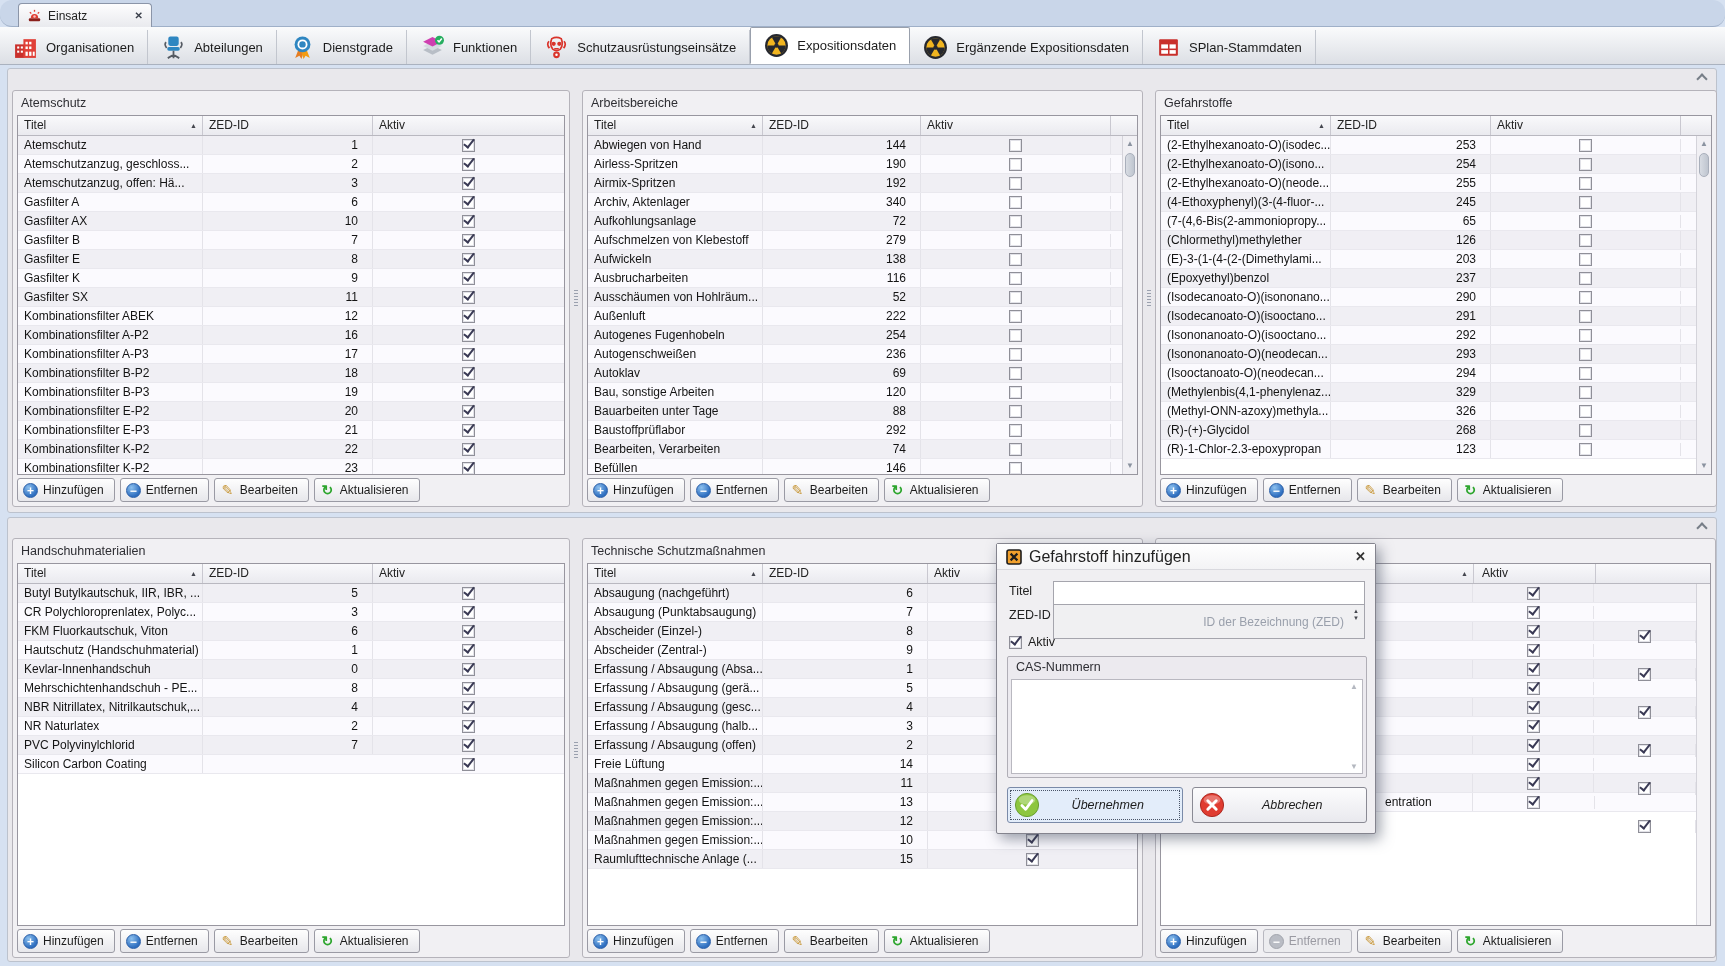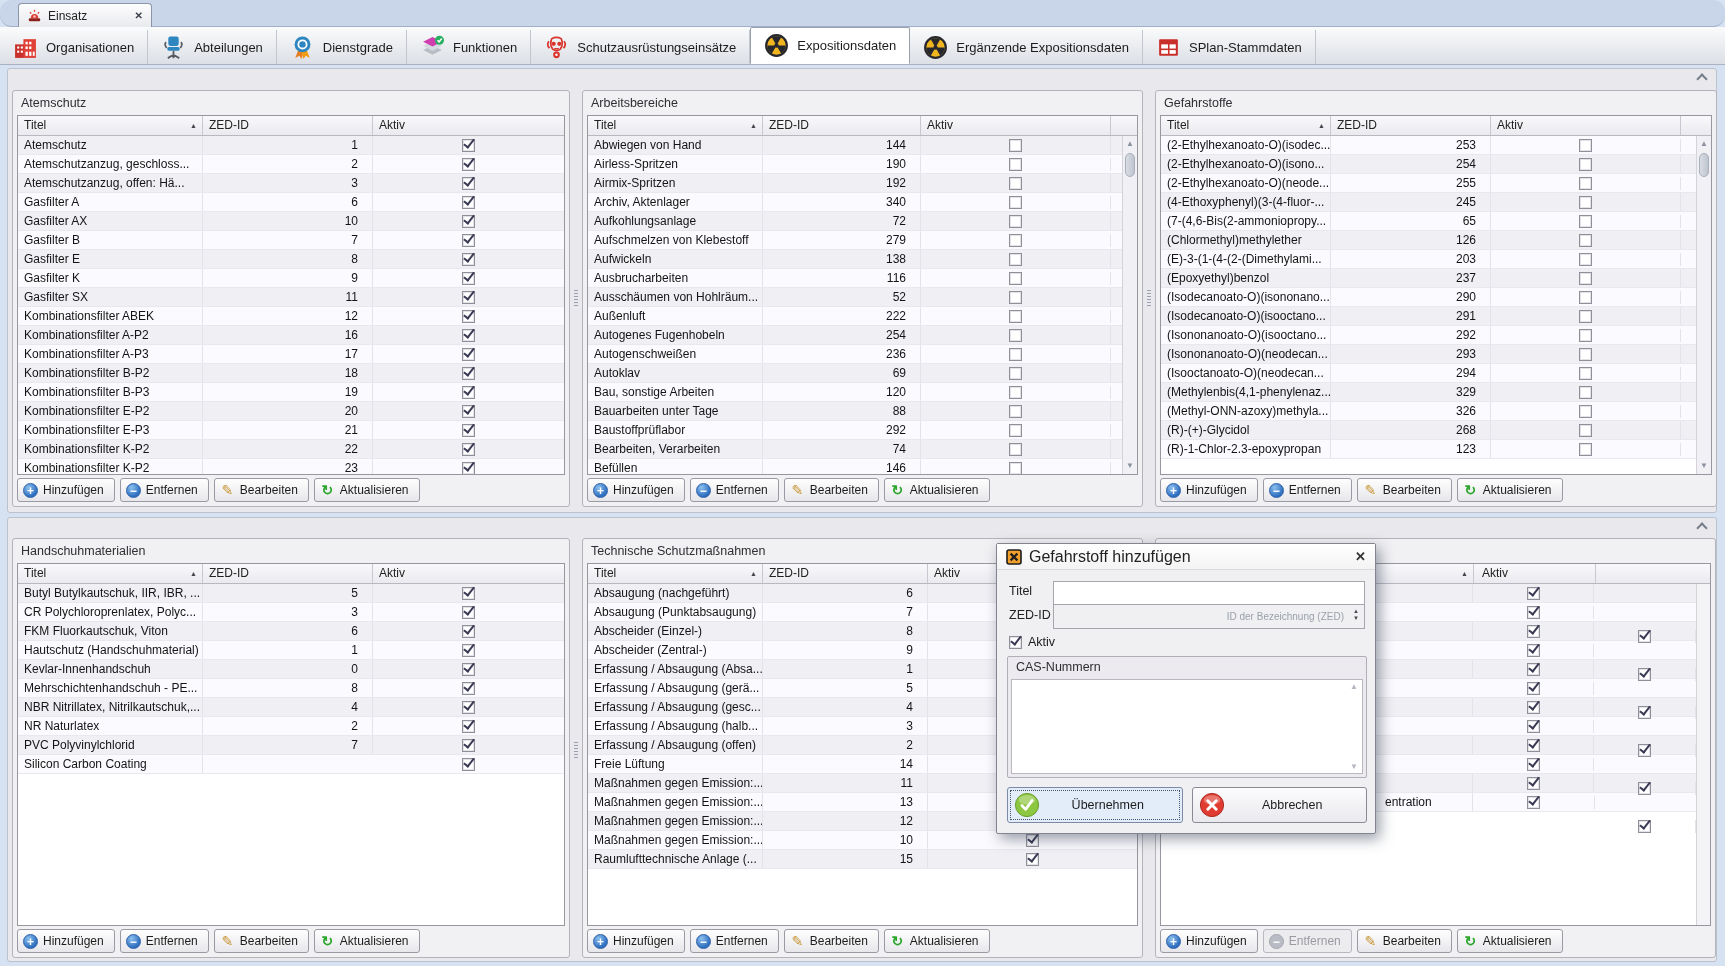--- a/index.html
+++ b/index.html
@@ -78,34 +78,34 @@
   .grip { position:absolute; width:4px; height:16px; background-image:repeating-linear-gradient(#9aa0ae 0 1px, transparent 1px 3px); }
 
   
   .dialog { position:absolute; left:996px; top:543px; width:380px; height:291px; background:#f0eff2; border:1px solid #84848e; border-radius:2px;
             box-shadow:4px 5px 14px rgba(55,65,85,.5); z-index:50; }
   .dlg-titlebar { position:absolute; left:0; top:0; right:0; height:26px; background:linear-gradient(#ffffff,#f3f3f5); border-bottom:1px solid #d9d9de;
                   display:flex; align-items:center; gap:7px; padding:0 9px; }
   .dlg-title { font-size:16px; color:#222; flex:1; }
   .dlg-close { font-size:13px; color:#333; font-weight:bold; }
   .dlg-label { position:absolute; font-size:12.5px; color:#222; }
-  .dlg-input { position:absolute; left:56px; width:312px; height:25px; border:1px solid #a5a5ad; background:#fff; font-size:10px; padding:0 5px; font-family:"Liberation Sans",sans-serif; }
+  .dlg-input { position:absolute; left:56px; width:312px; height:35px; border:1px solid #a5a5ad; background:#fff; font-size:12px; padding:0 5px; font-family:"Liberation Sans",sans-serif; }
   #zed-input { background:#f0f0f2; text-align:right; padding-right:20px; }
   #zed-input::placeholder { color:#9aa0ac; opacity:1; }
   .spinner { position:absolute; left:352px; top:60px; width:14px; height:21px; display:flex; flex-direction:column; justify-content:center; }
   .spinner span { font-size:6px; color:#44464e; text-align:center; line-height:7px; }
   .dlg-check-row { position:absolute; left:12px; top:91px; display:flex; align-items:center; gap:6px; }
   .groupbox { position:absolute; left:10px; top:112px; width:360px; height:122px; border:1px solid #b0aeb6; border-radius:2px; background:#eceaef; }
   .gb-title { height:20px; line-height:20px; padding-left:8px; font-size:12.5px; color:#2e2e33; }
   .gb-list { position:absolute; left:3px; right:3px; top:22px; bottom:3px; background:#fff; border:1px solid #b9b8c0; }
   .gb-up, .gb-dn { position:absolute; right:4px; font-size:8px; color:#b4b8c0; }
   .gb-up { top:2px; } .gb-dn { bottom:2px; }
   .dlgbtnrow { position:absolute; left:10px; bottom:10px; width:360px; height:36px; display:flex; gap:9px; }
   .dlgbtn { flex:1; display:flex; align-items:center; border:1px solid #8a8a94; border-radius:3px;
-            background:linear-gradient(#fcfcfd,#e9e9ee); font-size:12.5px; color:#1c1c1c; padding:0 6px; }
+            background:linear-gradient(#fcfcfd,#e9e9ee); font-size:12.5px; color:#1c1c1c; padding:0 6px;font-style:italic; }
   .dlgbtn .lbl { flex:1; text-align:center; }
   .dlgbtn.focused { background:#e3edfa; border-color:#7a8aa8; outline:1px dotted #4a5568; outline-offset:-4px; }
   .dlgbtn svg { width:26px; height:26px; }
 </style>
 </head>
 <body>
 
 <div class="doctab-strip">
   <div class="doctab">
     <svg viewBox="0 0 16 16" width="15" height="15">

